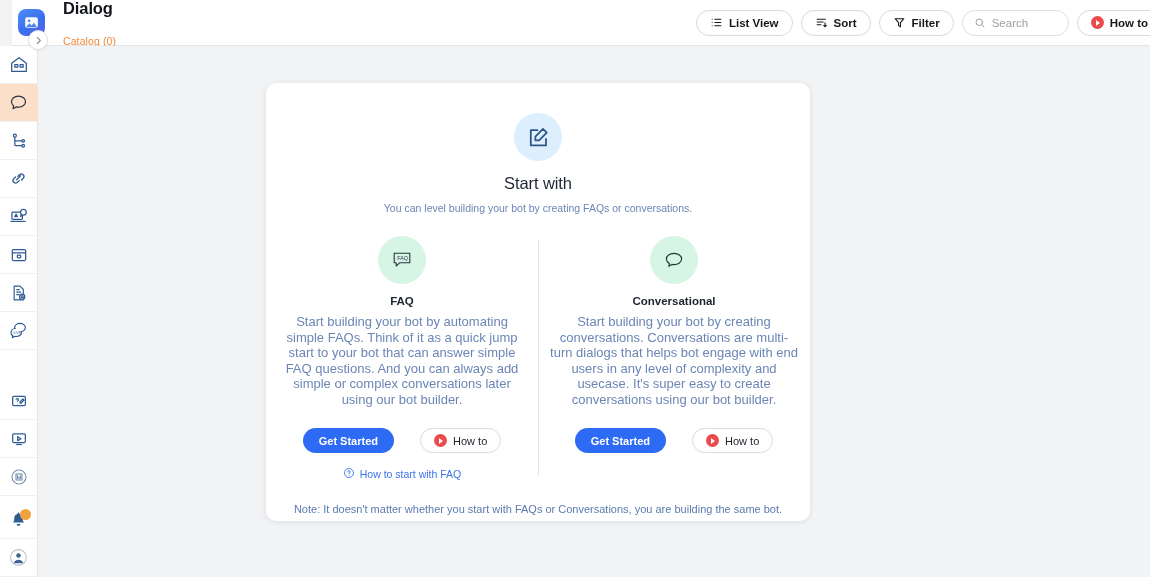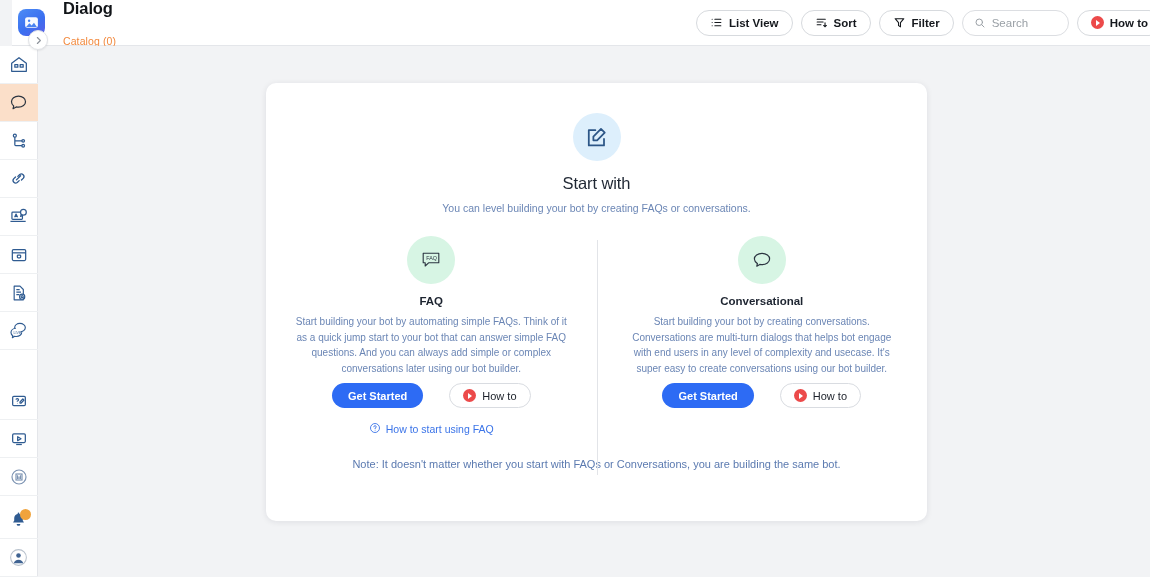--- a/index.html
+++ b/index.html
@@ -73,21 +73,21 @@
   .collapse-btn {
     position: absolute; left: 28px; top: 30px; width: 20px; height: 20px;
     border-radius: 50%; background: #fff; border: 1px solid #e1e3e7;
     display: flex; align-items: center; justify-content: center; z-index: 20; cursor: pointer;
     box-shadow: 0 1px 2px rgba(0,0,0,.08);
   }
 
   
   .stage { position: absolute; left: 38px; top: 46px; width: 1112px; height: 531px; background: #f2f3f5; }
   .card {
-    position: absolute; left: 228px; top: 37px; width: 661px; height: 438px;
+    position: absolute; left: 228px; top: 37px; width: 544px; height: 438px;
     background: #fff; border-radius: 10px; box-shadow: 0 1px 6px rgba(20,25,40,.09);
   }
   .hero { padding-top: 30px; text-align: center; }
   .hero-icon {
     width: 48px; height: 48px; border-radius: 50%; background: #ddeffc;
     margin: 0 auto; display: flex; align-items: center; justify-content: center;
   }
   .hero-title { margin-top: 13px; font-size: 16.5px; color: #1f2733; letter-spacing: -0.1px; }
   .hero-sub { margin-top: 9px; font-size: 10.5px; color: #6b86b5; }
 
@@ -95,24 +95,24 @@
   .col { width: 50%; text-align: center; padding: 0 12px; }
   .divider {
     position: absolute; left: 50%; top: 4px; width: 1px; height: 235px; background: #e2e4e8;
   }
   .col-icon {
     width: 48px; height: 48px; border-radius: 50%; background: #d7f5e4;
     margin: 0 auto; display: flex; align-items: center; justify-content: center;
   }
   .col-title { margin-top: 11px; font-size: 11.5px; font-weight: bold; color: #1d2430; }
   .col-desc {
-    margin-top: 7px; font-size: 10px; line-height: 15.5px; color: #6b86b5;
+    margin-top: 7px; font-size: 13px; line-height: 15.5px; color: #6b86b5;
     max-width: 276px; margin-left: auto; margin-right: auto;
   }
-  .btn-row { margin-top: 7px; display: flex; justify-content: center; align-items: center; gap: 26px; }
+  .btn-row { margin-top: 21px; display: flex; justify-content: center; align-items: center; gap: 26px; }
   .btn-primary {
     height: 25px; border-radius: 13px; background: #2d6bf4; color: #fff;
     font-size: 11px; font-weight: bold; padding: 0 16px; border: none; cursor: pointer;
     display: flex; align-items: center;
   }
   .btn-ghost {
     height: 25px; border-radius: 13px; background: #fff; border: 1px solid #d9dce1;
     font-size: 11px; color: #1b2029; padding: 0 13px; cursor: pointer;
     display: flex; align-items: center; gap: 6px;
   }
@@ -375,21 +375,21 @@
             </button>
           </div>
           <div class="help-link">
             <span>
               <svg width="12" height="12" viewBox="0 0 24 24" stroke="#3b74e8" stroke-width="1.8" fill="none">
                 <circle cx="12" cy="12" r="9"></circle>
                 <path d="M9.6 9.6a2.4 2.4 0 1 1 2.6 2.5v1.4" stroke-linecap="round"></path>
                 <circle cx="12.2" cy="16.4" r=".9" fill="#3b74e8" stroke="none"></circle>
               </svg>
             </span>
-            <span>How to start using FAQ</span>
+            <span>How to start with FAQ</span>
           </div>
         </div>
 
         <div class="col">
           <div class="col-icon">
             <svg width="26" height="26" viewBox="0 0 26 26" stroke="#2b3440" stroke-width="1.2" fill="none" stroke-linejoin="round">
               <path d="M13 6.4c4.3 0 7.6 2.5 7.6 5.6s-3.3 5.6-7.6 5.6c-.7 0-1.5-.1-2.2-.2l-3 1.8.6-2.6a5.7 5.7 0 0 1-3-4.6c0-3.1 3.3-5.6 7.6-5.6z"></path>
             </svg>
           </div>
           <div class="col-title">Conversational</div>

